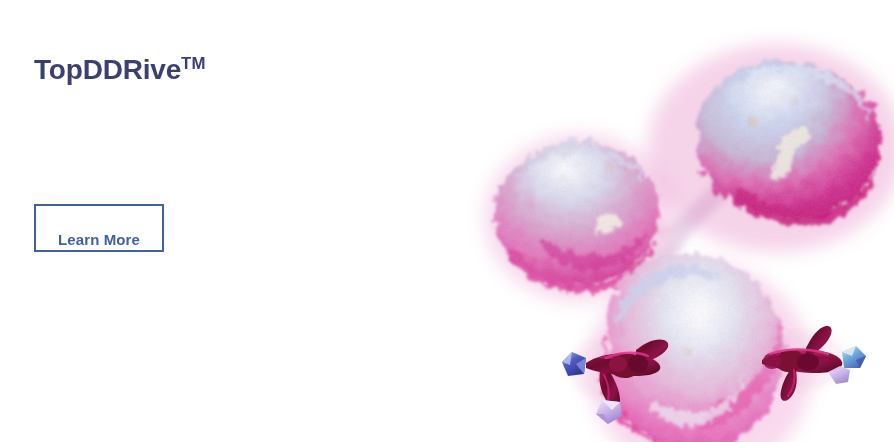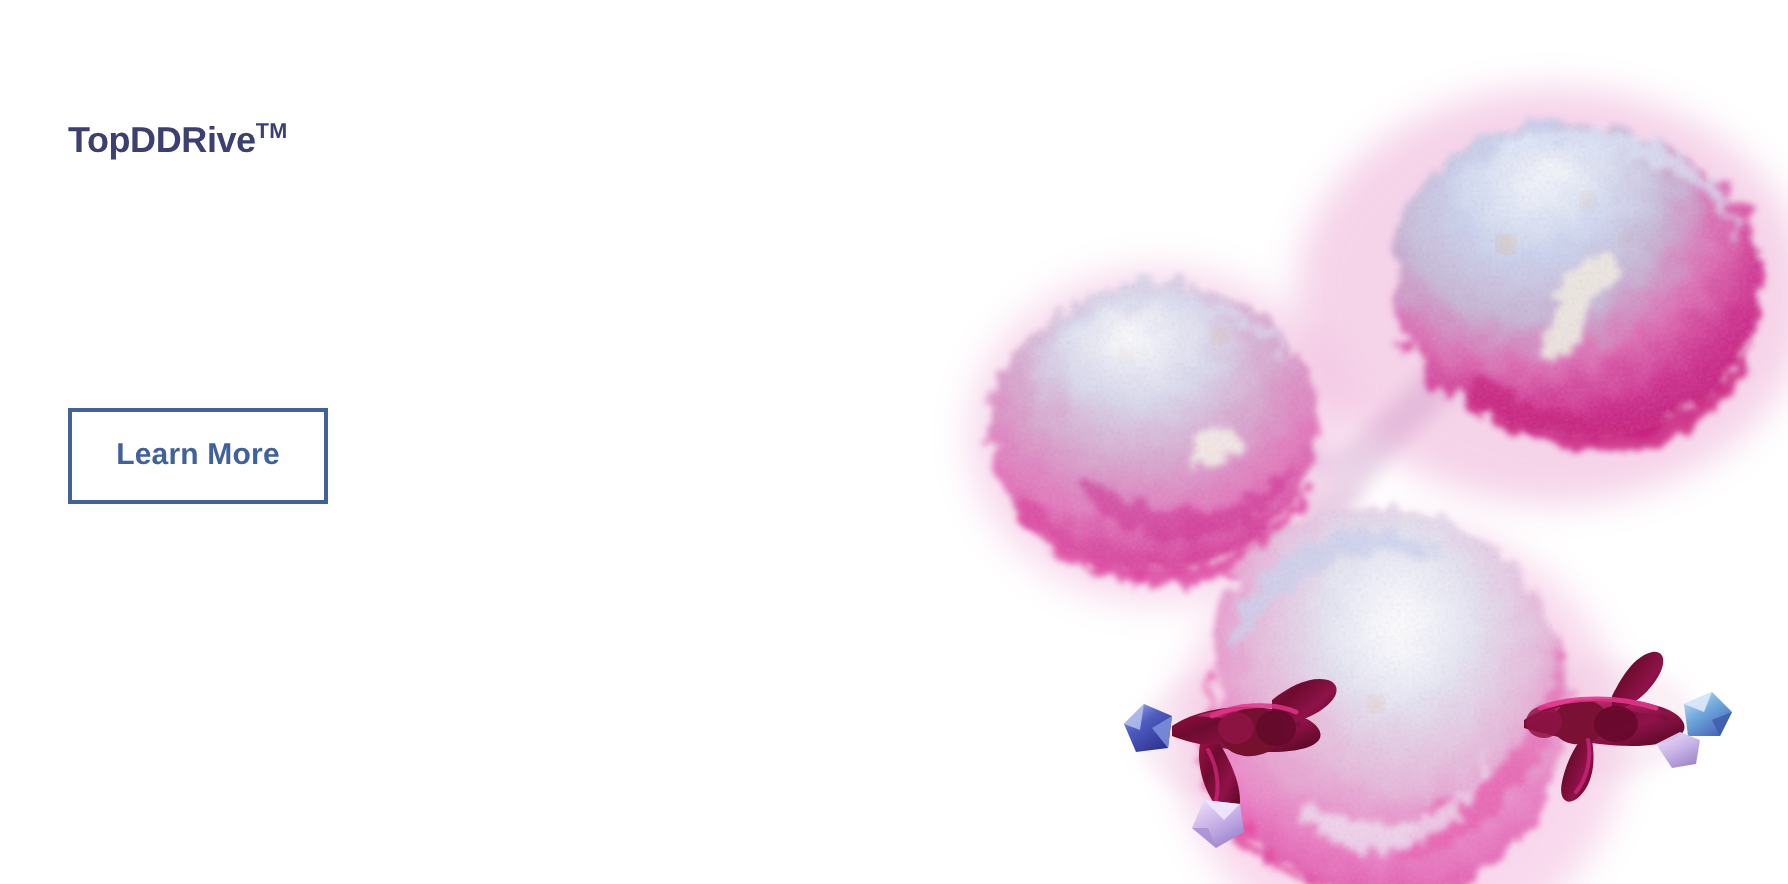--- a/index.html
+++ b/index.html
@@ -28,21 +28,21 @@
     width: 420px;
     height: 442px;
     z-index: 5;
   }
 
   .headline {
     position: absolute;
     top: 54px;
     left: 0;
     margin: 0;
-    font-size: 18px;
+    font-size: 28px;
     font-weight: 700;
     line-height: 32px;
     letter-spacing: -0.2px;
     color: #3c3f72;
     white-space: nowrap;
   }
   .headline .tm {
     font-size: 0.60em;
     vertical-align: super;
     line-height: 0;
@@ -78,21 +78,21 @@
     border: 2px solid #41619c;
     background: #ffffff;
     color: #41619c;
     font-family: "Liberation Sans", sans-serif;
     font-size: 15px;
     font-weight: 600;
     letter-spacing: 0.1px;
     line-height: 44px;
     text-align: center;
     cursor: pointer;
-    padding: 0;
+    padding: 12px;
     border-radius: 0;
   }
 
   
   .art {
     position: absolute;
     left: 450px;
     top: 0;
     width: 444px;
     height: 442px;

